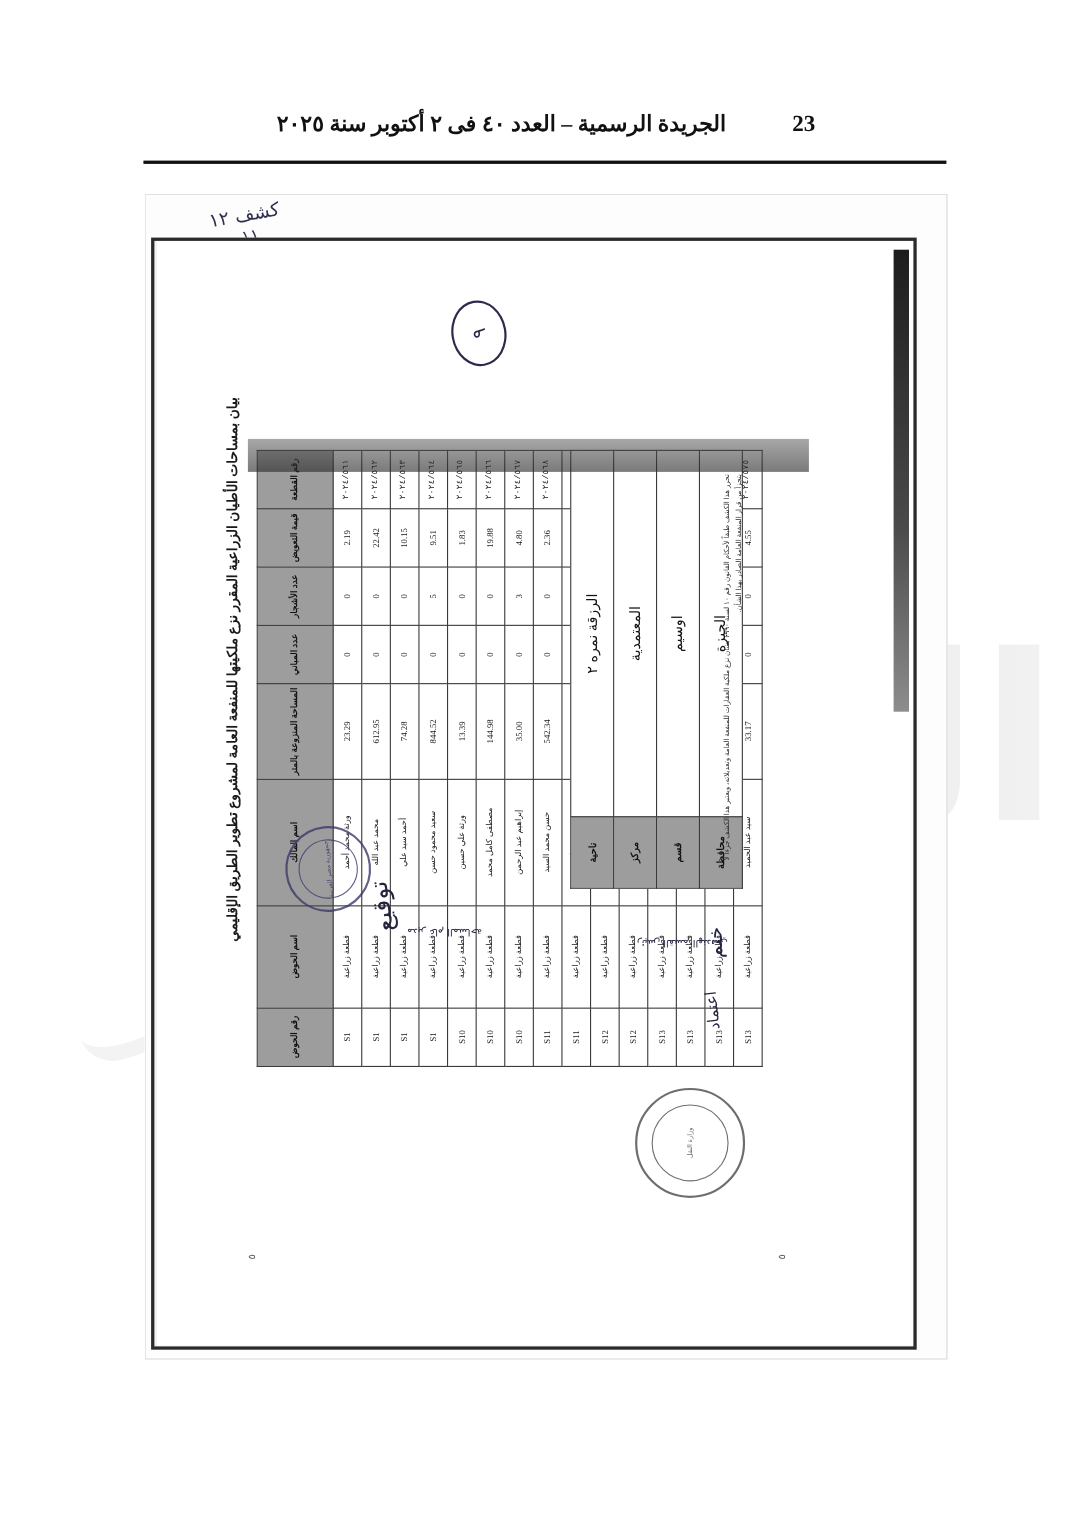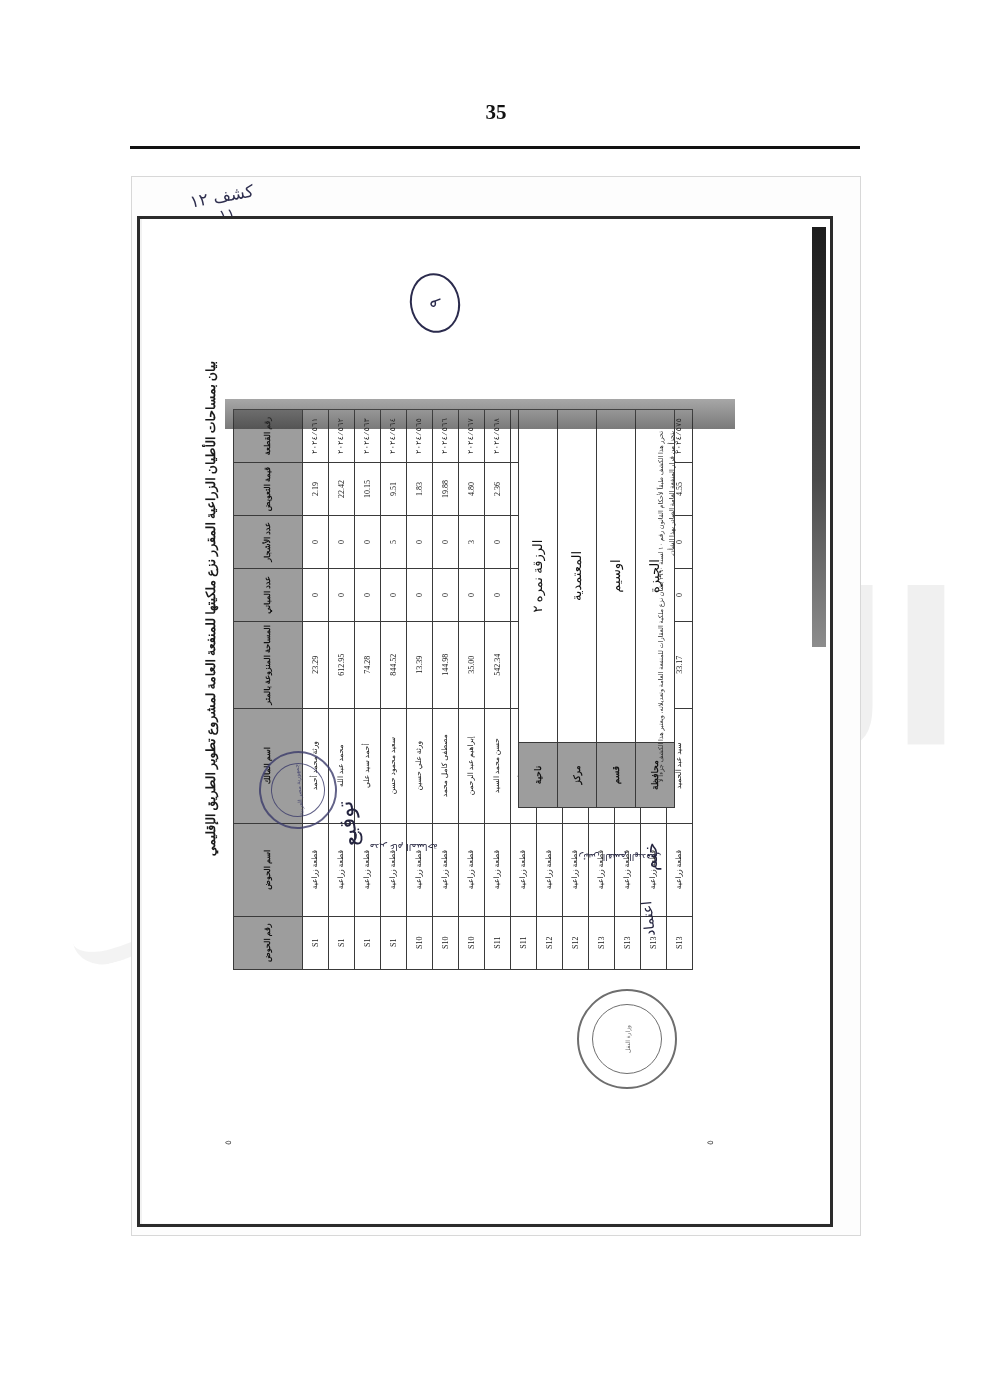--- a/index.html
+++ b/index.html
@@ -304,21 +304,22 @@
     color: #555;
   }
   .tm-1 { top: 38px; left: 56px; }
   .tm-2 { top: 520px; left: 56px; }
 </style>
 </head>
 <body>
 
 <div class="page-header">
   <div class="header-line">
-    <span class="header-pagenum">35</span>
+    <span class="header-pagenum">23</span>
+    <span class="header-title">الجريدة الرسمية – العدد ٤٠ فى ٢ أكتوبر سنة ٢٠٢٥</span>
   </div>
   <div class="header-rule"></div>
 </div>
 
 <div class="watermark">
   <div class="wm-swoosh"></div>
   <div class="wm-leaf"></div>
   <div class="wm-text">الجريدة</div>
 </div>
 

